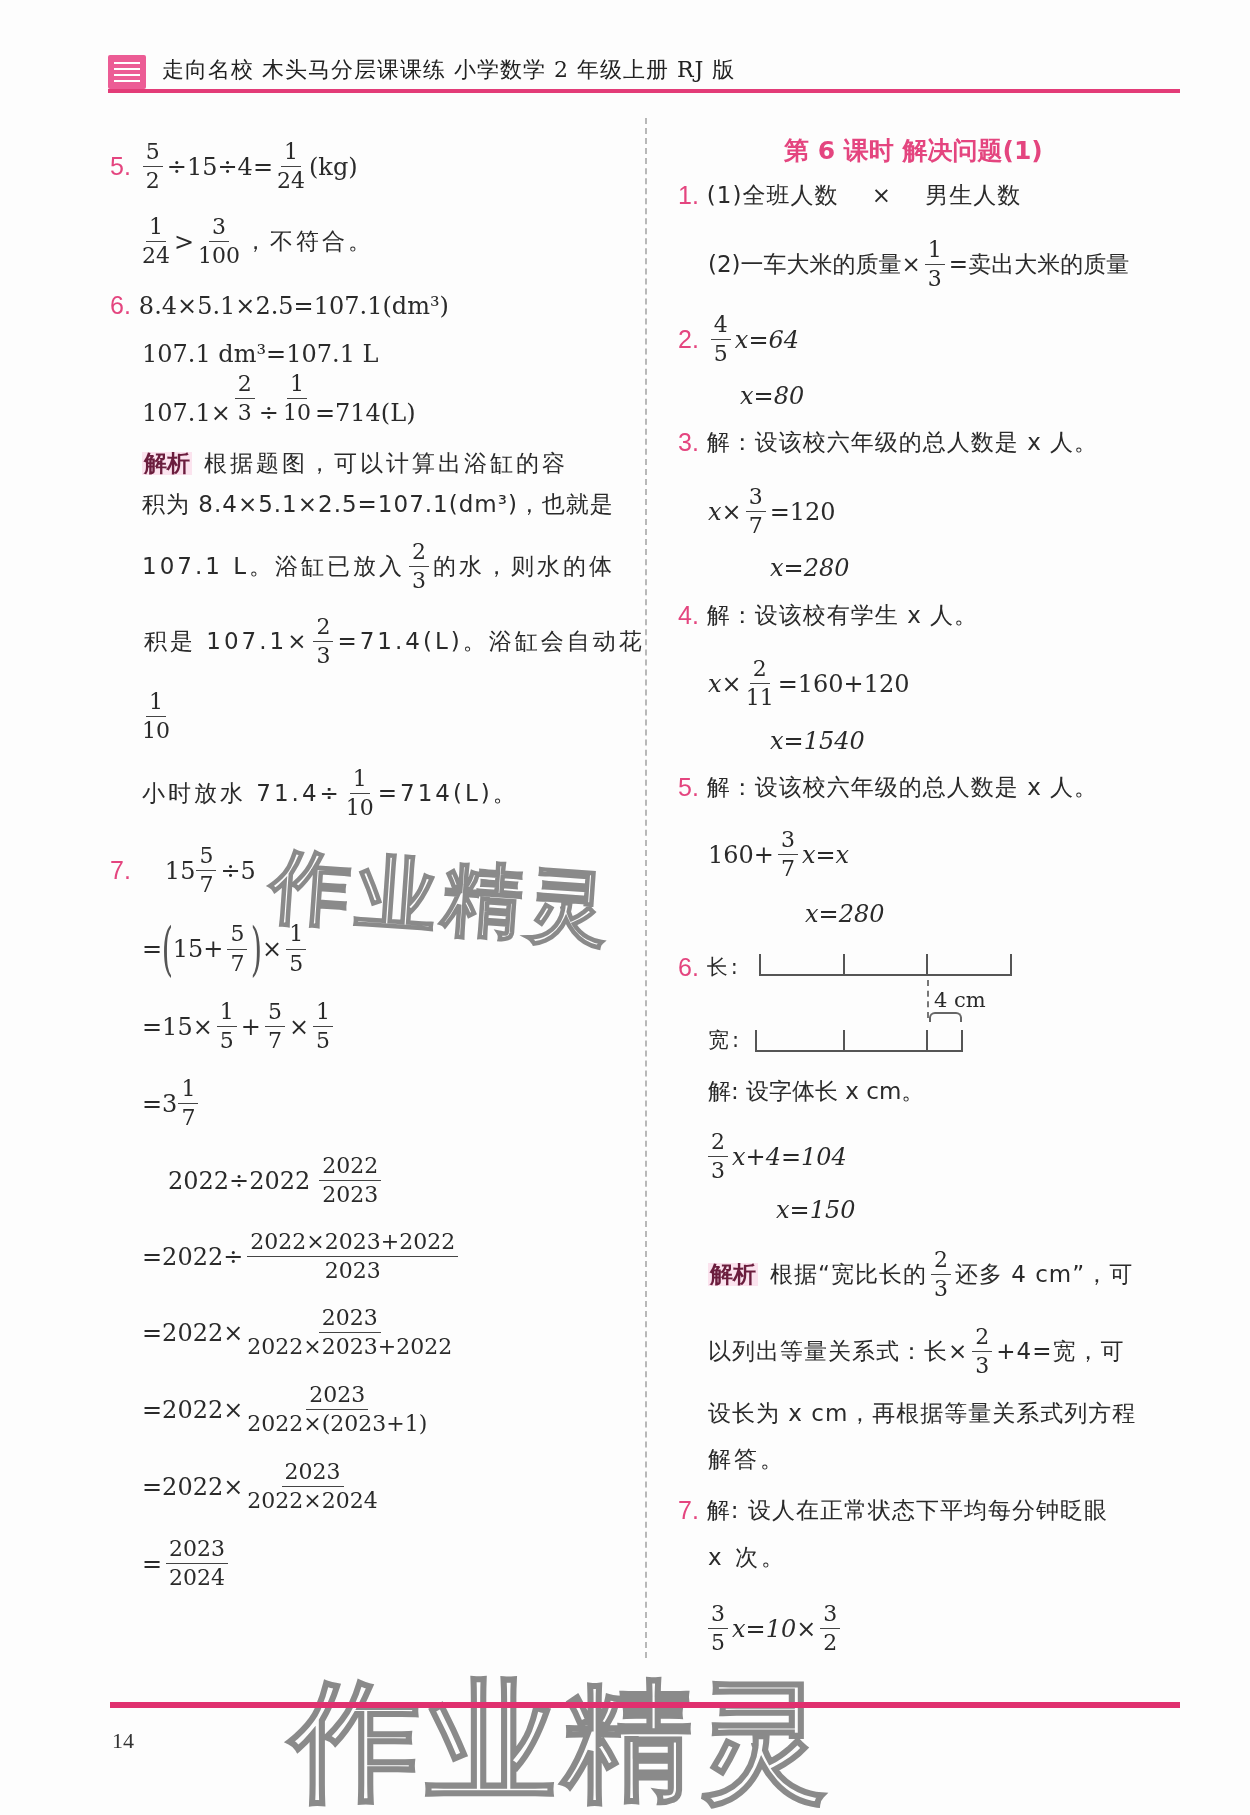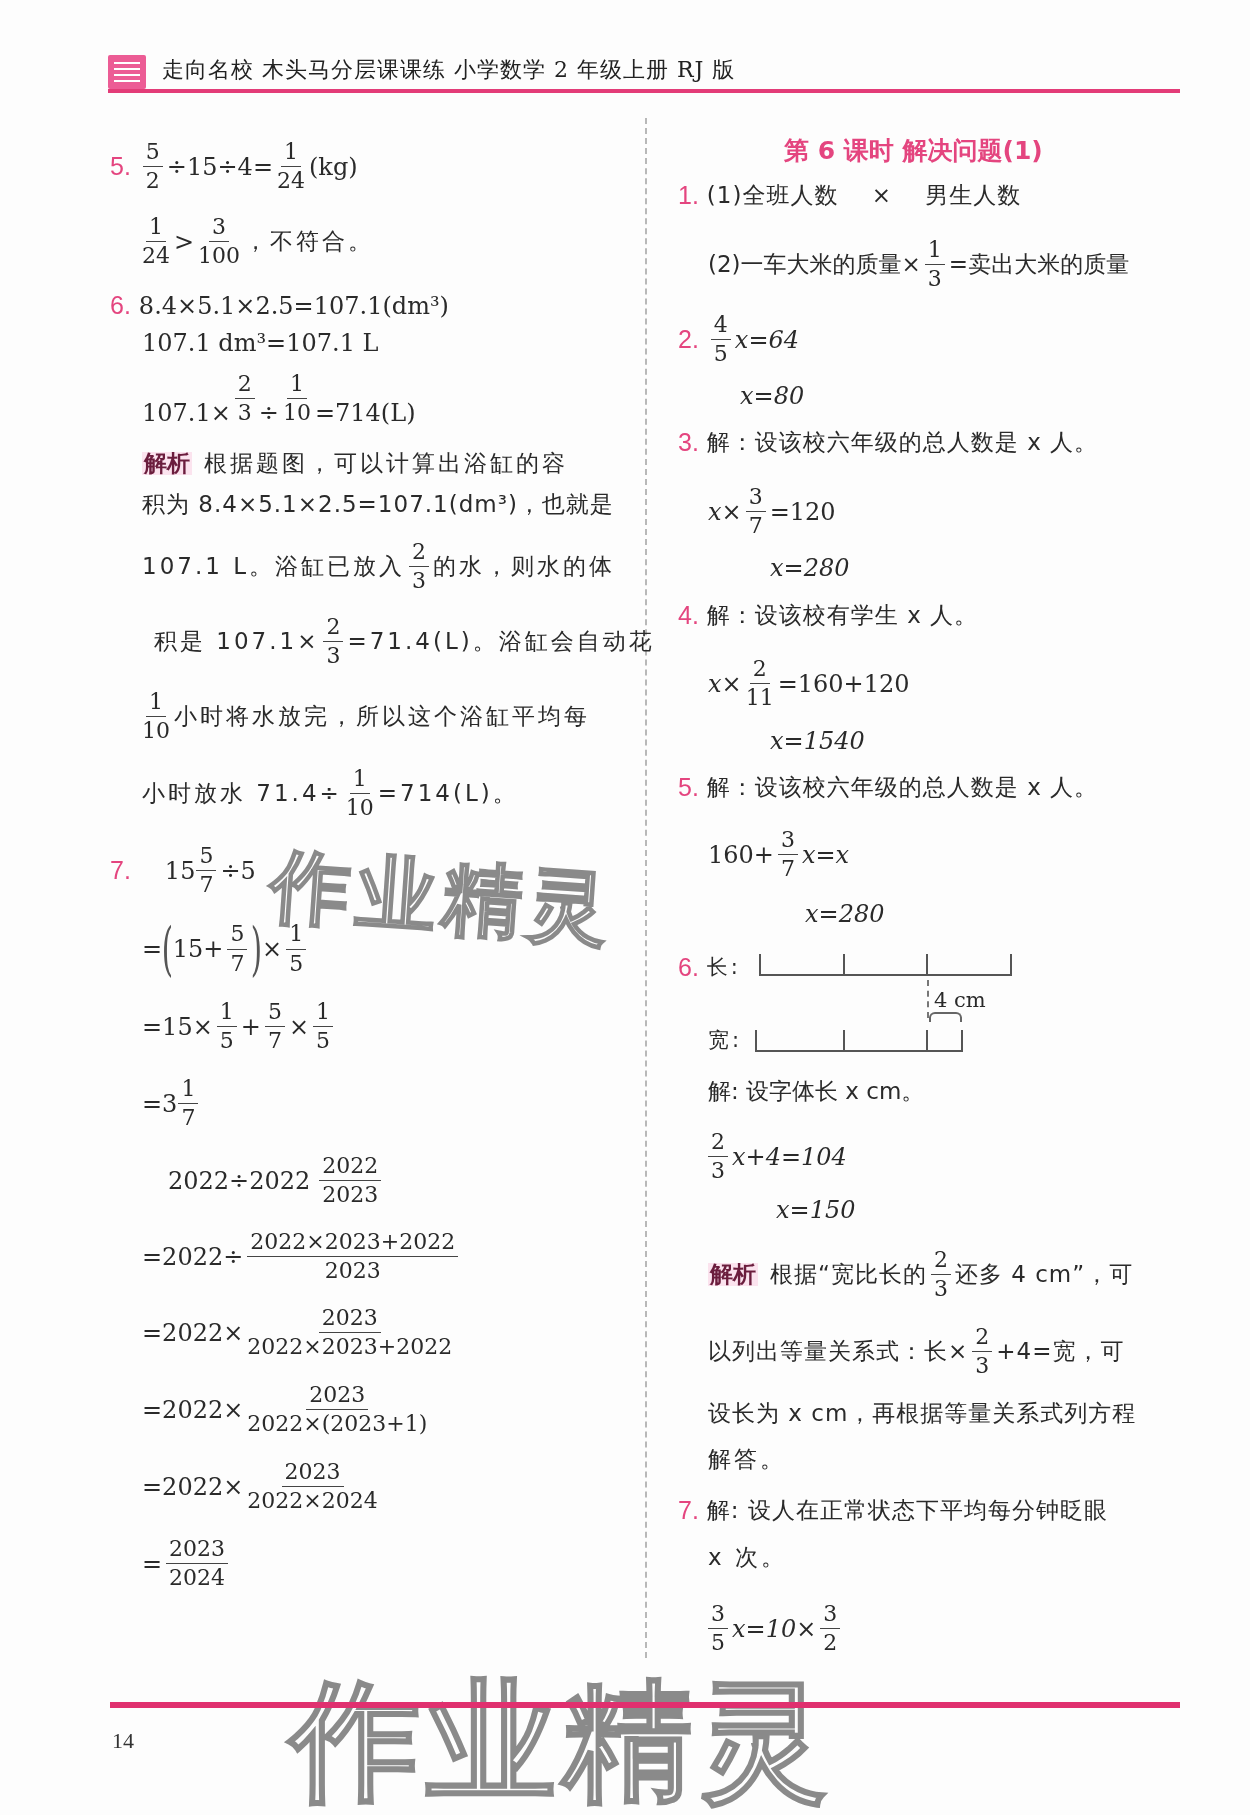--- a/index.html
+++ b/index.html
@@ -63,21 +63,21 @@
       <span class="n">3</span>
       <span class="d">100</span>
     </span>
   <span class="zh">，不符合。</span>
 </div>
 
 <div class="ln" style="left:110px;top:293px;">
   <span class="qn">6.</span>
   <span>8.4×5.1×2.5=107.1(dm³)</span>
 </div>
-<div class="ln" style="left:142px;top:331px;">
+<div class="ln" style="left:142px;top:342px;">
   <span>107.1 dm³=107.1 L</span>
 </div>
 <div class="ln" style="left:142px;top:372px;align-items:flex-end;">
   <span>107.1×</span>
   <span class="frac">
       <span class="n">2</span>
       <span class="d">3</span>
     </span>
   <span>÷</span>
   <span class="frac">
@@ -94,34 +94,33 @@
   <span class="zh" style="letter-spacing:1px">积为 8.4×5.1×2.5=107.1(dm³)，也就是</span>
 </div>
 <div class="ln" style="left:142px;top:540px;">
   <span class="zh">107.1 L。浴缸已放入</span>
   <span class="frac">
       <span class="n">2</span>
       <span class="d">3</span>
     </span>
   <span class="zh">的水，则水的体</span>
 </div>
-<div class="ln" style="left:154px;top:615px;">
+<div class="ln" style="left:144px;top:615px;">
   <span class="zh">积是 107.1×</span>
   <span class="frac">
       <span class="n">2</span>
       <span class="d">3</span>
     </span>
   <span class="zh">=71.4(L)。浴缸会自动花</span>
 </div>
 <div class="ln" style="left:142px;top:690px;">
   <span class="frac" style="margin-left:0">
       <span class="n">1</span>
       <span class="d">10</span>
     </span>
-  <span class="zh">小时将水放完，所以这个浴缸平均每</span>
 </div>
 <div class="ln" style="left:142px;top:767px;">
   <span class="zh">小时放水 71.4÷</span>
   <span class="frac">
       <span class="n">1</span>
       <span class="d">10</span>
     </span>
   <span class="zh">=714(L)。</span>
 </div>
 

